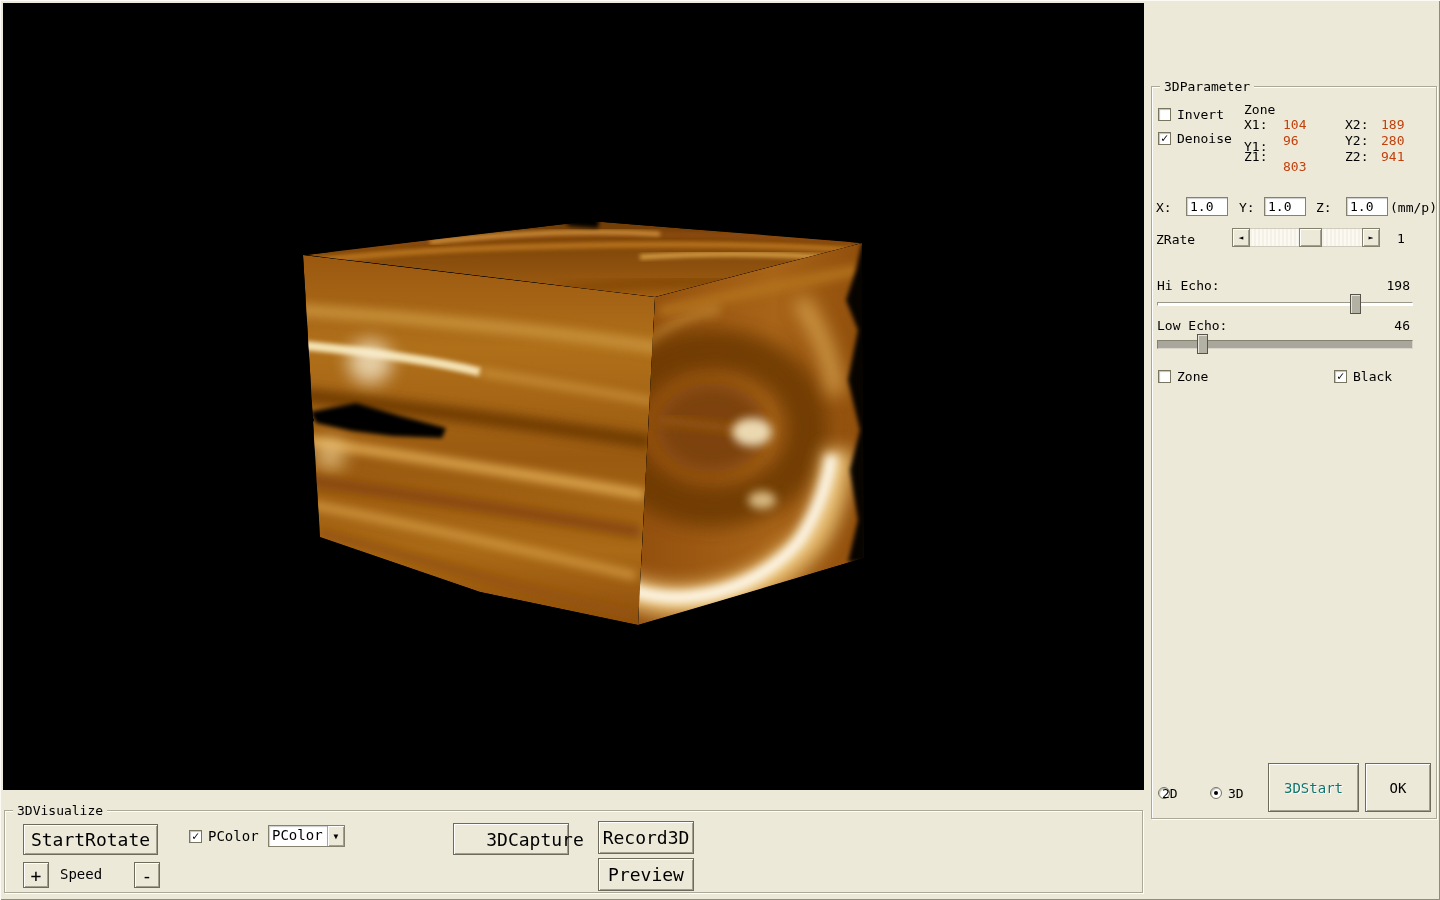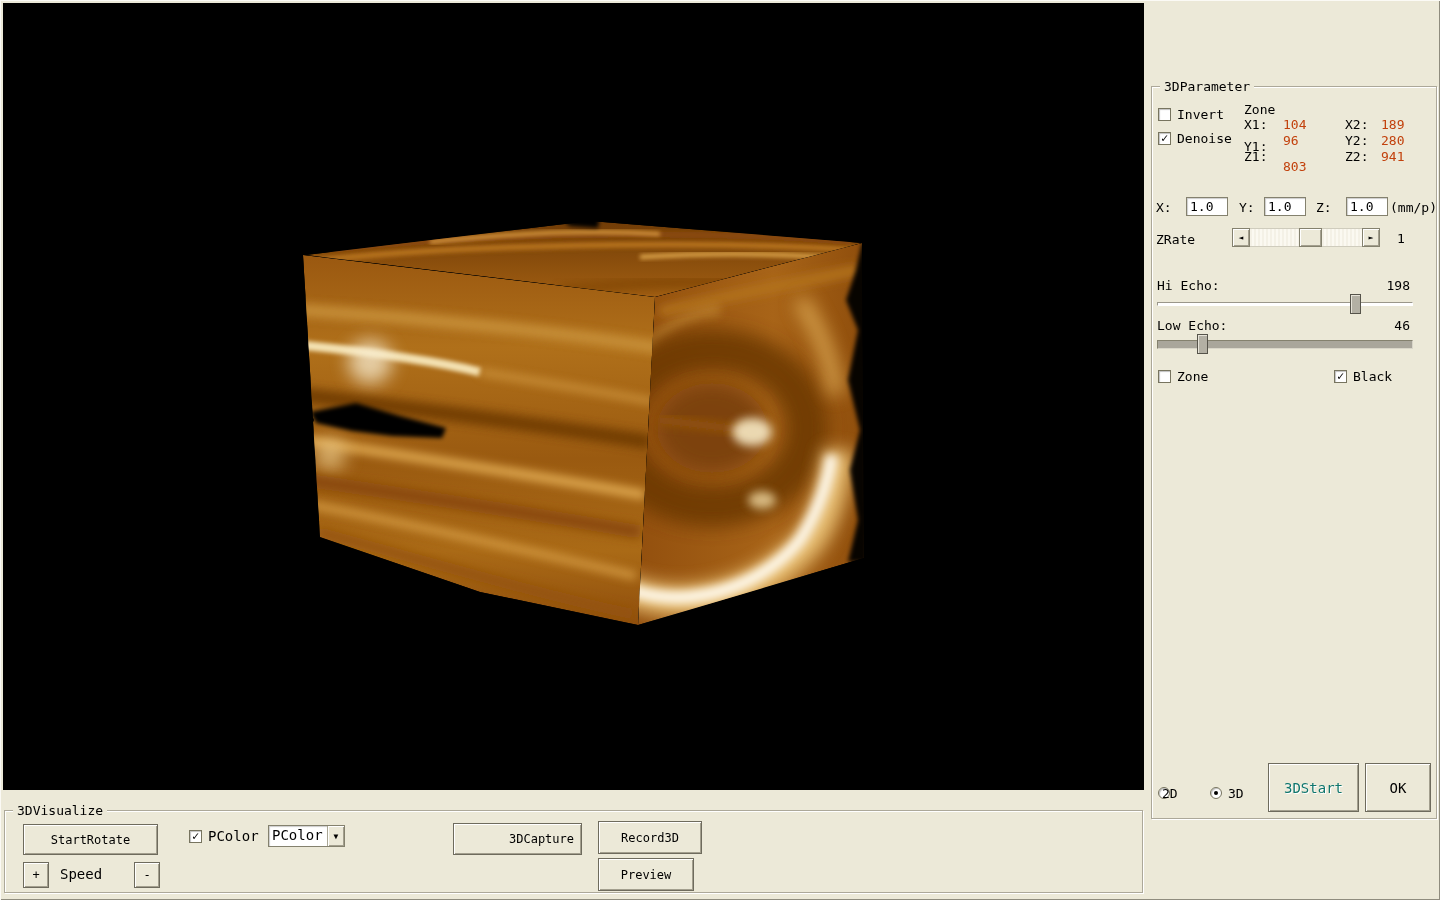--- a/index.html
+++ b/index.html
@@ -31,21 +31,21 @@
   .val { color:#c2410c; }
   .right-val { text-align:right; }
 
   .btn {
     position:absolute; background:#ece9d8;
     border:1px solid #6e6b5d;
     box-shadow: inset 1px 1px 0 #ffffff, inset -1px -1px 0 #a39f8e;
     display:flex; align-items:center; justify-content:center;
     font-family:inherit; font-size:14px; cursor:pointer; user-select:none;
   }
-  .btn.small { font-size:12px; }
+  .btn.small { font-size:18px; }
   .btn.disabled { color:#0f766e; text-shadow:1px 1px 0 #fff; cursor:default; }
 
   .cb {
     position:absolute; width:13px; height:13px; background:#fff;
     border:1px solid #77745f;
     box-shadow: inset 1px 1px 1px rgba(0,0,0,.25);
     display:flex; align-items:center; justify-content:center;
   }
   .cb .mark { display:none; font-size:12px; font-weight:bold; line-height:11px; margin-top:-1px; }
   .cb.on .mark { display:block; }
@@ -286,18 +286,18 @@
       <span class="combo-text">PColor</span>
       <span class="combo-btn">
           <span>▼</span>
         </span>
     </div>
 
     <div class="btn small" style="left:18px; top:51px; width:26px; height:26px;">+</div>
     <span class="lbl" style="left:55px; top:56px; font-size:14px;">Speed</span>
     <div class="btn small" style="left:129px; top:51px; width:26px; height:26px;">-</div>
 
-    <div class="btn small" style="left:448px; top:12px; width:129px; height:32px;padding-left:48px;">3DCapture</div>
-    <div class="btn small" style="left:593px; top:10px; width:104px; height:33px;">Record3D</div>
+    <div class="btn small" style="left:448px; top:12px; width:116px; height:32px;padding-left:48px;">3DCapture</div>
+    <div class="btn small" style="left:593px; top:10px; width:96px; height:33px;">Record3D</div>
     <div class="btn small" style="left:593px; top:47px; width:96px; height:33px;">Preview</div>
   </div>
 
 </div>
 
 </body></html>

